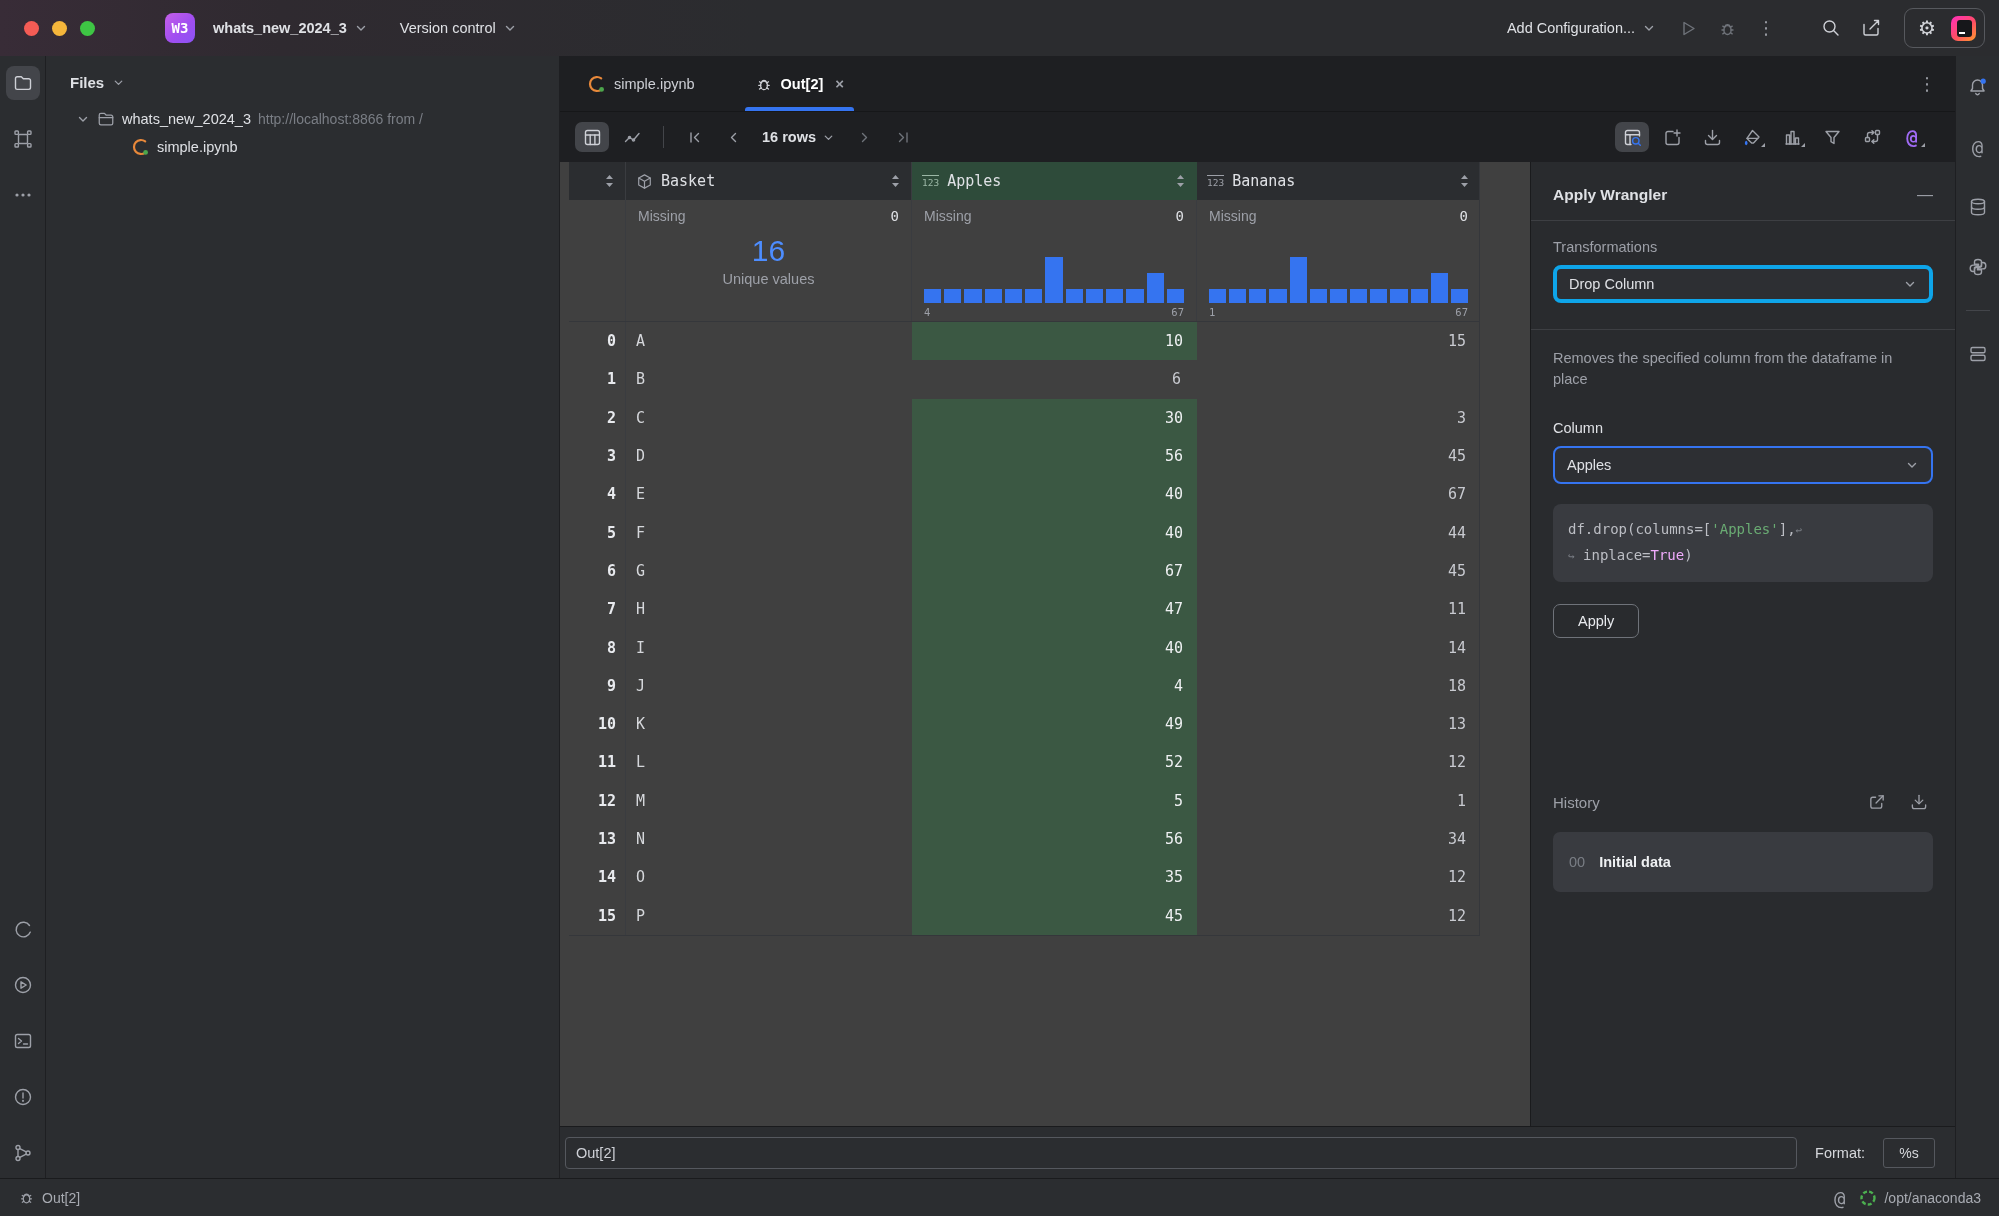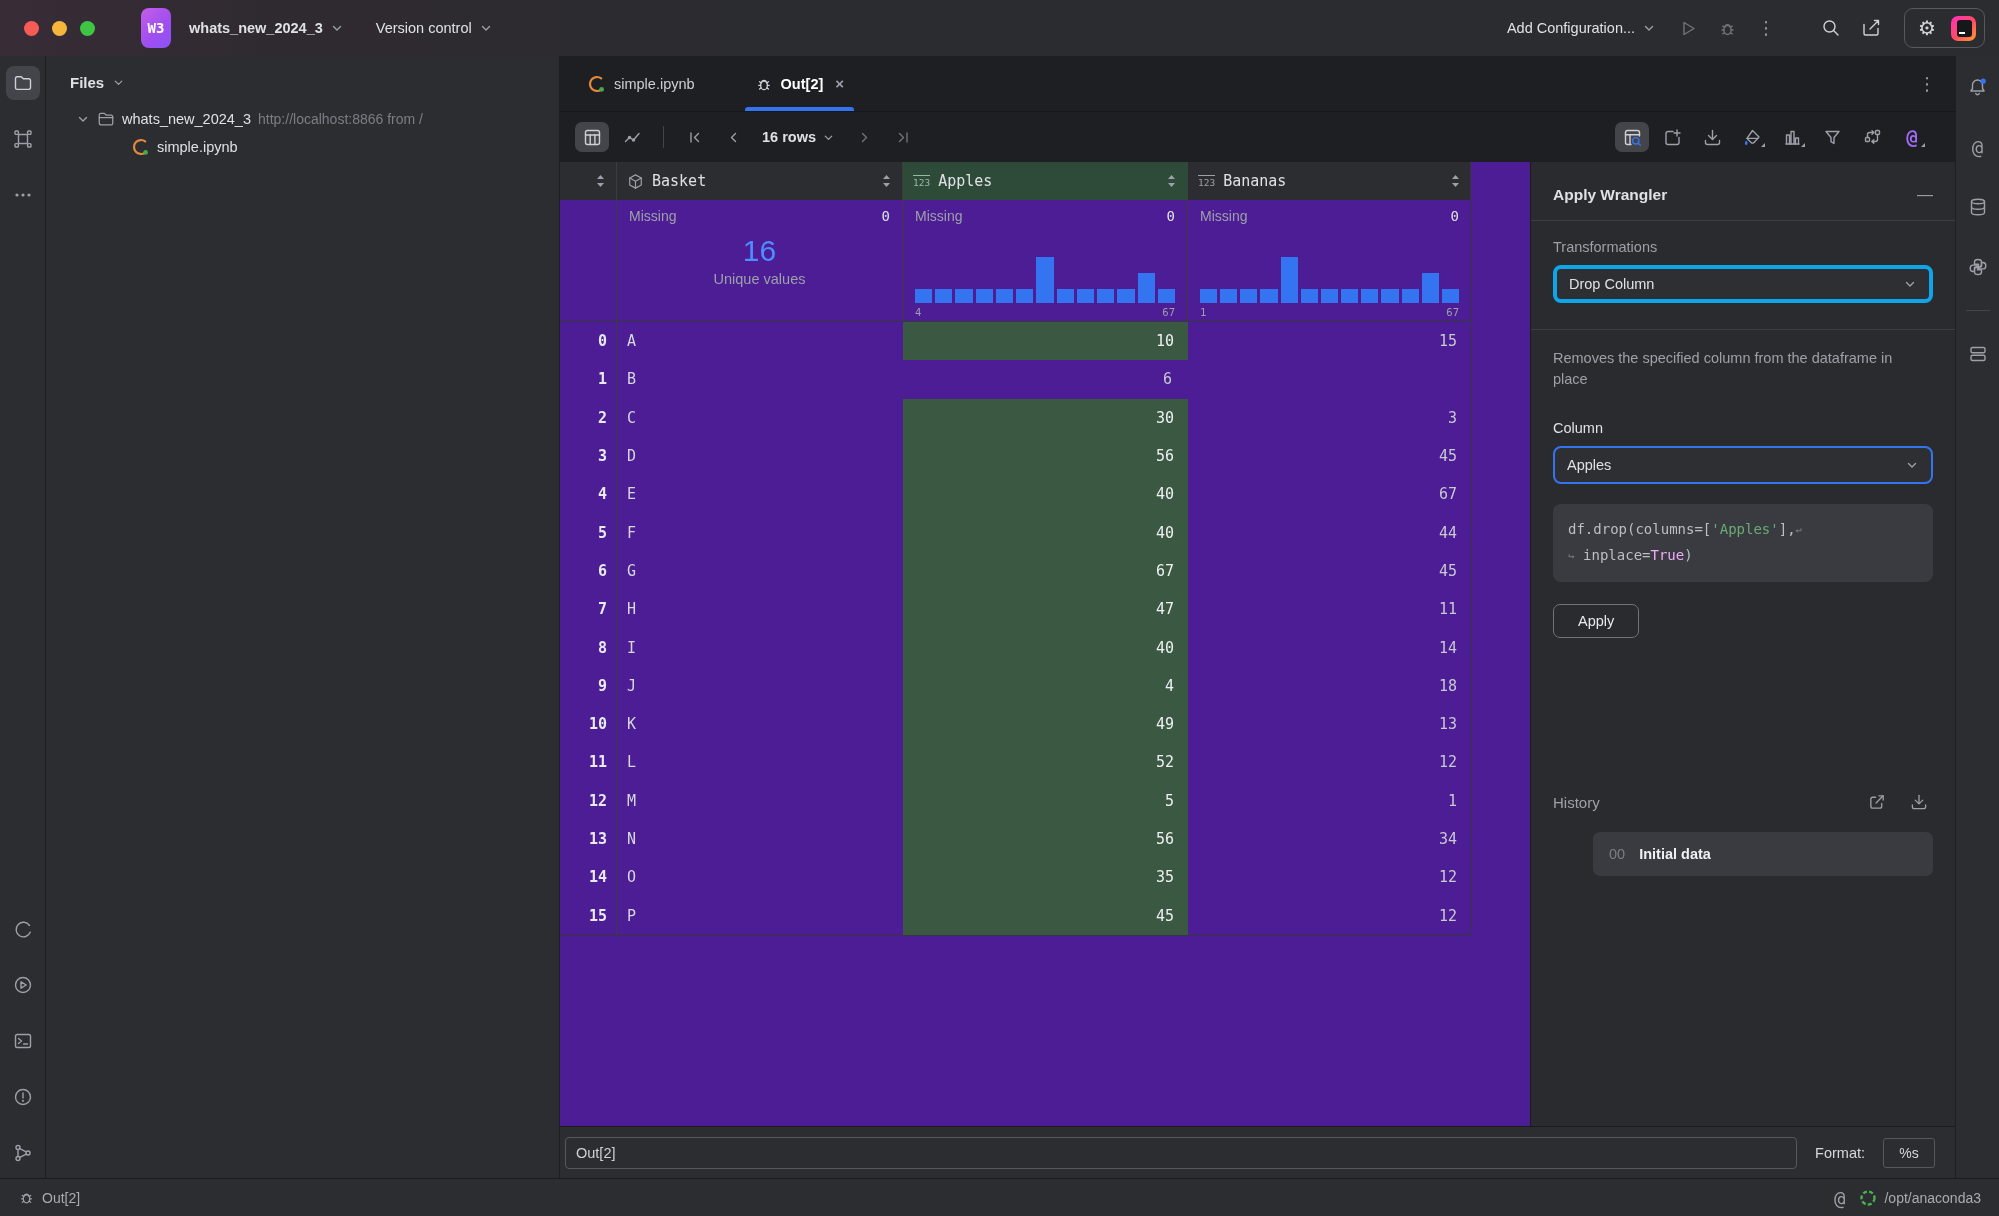--- a/index.html
+++ b/index.html
@@ -13,21 +13,21 @@
   svg.ic.dim { stroke:#6f737a; }
   svg.ic.bright { stroke:#ced0d6; }
 
   
   .titlebar { height:56px; flex:0 0 56px; display:flex; align-items:center;
     background:linear-gradient(90deg,#382c37 0%, #2f2a30 14%, #2b2c2f 38%, #2b2c2f 100%);
     padding:0 14px; }
   .traffic { display:flex; gap:13px; margin:0 22px 0 10px; }
   .light { width:15px; height:15px; border-radius:50%; }
   .light.red{background:#f45c55;} .light.yellow{background:#f5b63b;} .light.green{background:#3ec544;}
-  .w3badge { width:30px; height:40px; border-radius:8px; margin:0 10px 0 24px;
+  .w3badge { width:30px; height:30px; border-radius:8px; margin:0 10px 0 48px;
     background:linear-gradient(135deg,#c45fe8 0%, #a14ef0 55%, #8b53f5 100%);
     color:#fff; font-weight:bold; font-size:14px; display:flex; align-items:center; justify-content:center;
     font-family:"DejaVu Sans Mono", monospace; }
   .tb-item { display:flex; align-items:center; gap:7px; color:#dfe1e5; font-size:14.5px;
     background:none; border:none; padding:6px 8px; border-radius:6px; }
   .tb-item .lbl { white-space:nowrap; }
   .proj .lbl { font-weight:bold; }
   .tb-spacer { flex:1; }
   .tb-right { display:flex; align-items:center; gap:10px; }
   .iconbtn { background:none; border:none; padding:5px; border-radius:6px; display:flex; align-items:center; justify-content:center; }
@@ -77,21 +77,21 @@
   .tool { width:34px; height:30px; border:none; background:none; border-radius:7px; display:flex; align-items:center; justify-content:center; position:relative; }
   .tool.active { background:#43454a; }
   .tool.corner::after { content:""; position:absolute; right:4px; bottom:5px; border-left:4px solid transparent; border-bottom:4px solid #9da0a8; }
   .tool-div { width:1px; height:22px; background:#43454a; margin:0 8px; }
   .pager { display:flex; align-items:center; gap:4px; }
   .rows-btn { display:flex; align-items:center; gap:6px; background:none; border:none; color:#dfe1e5; font-weight:bold; font-size:14.5px; padding:4px 8px; }
   .toolbar-spacer { flex:1; }
 
   
   .content { flex:1; display:flex; min-height:0; }
-  .table-wrap { flex:1; min-width:0; background:#4c1d95; padding-left:0; }
+  .table-wrap { flex:1; min-width:0; background:#404040; padding-left:9px; }
   .dtable { width:911px; border-right:1px solid #35373b; border-bottom:1px solid #35373b; }
   .hrow { display:flex; height:38px; background:#2b2d30; }
   .hcell { display:flex; align-items:center; gap:8px; padding:0 10px; border-right:1px solid #3a3c40;
     font-family:"DejaVu Sans Mono", monospace; font-size:15px; color:#dfe1e5; }
   .hcell:last-child { border-right:none; }
   .hcell .grow { flex:1; }
   .hcell.green { background:#2e4b3a; border-right-color:#2e4b3a; }
   .t123 { font-family:"DejaVu Sans Mono", monospace; font-size:9.5px; color:#9da0a8; border-top:1.4px solid #9da0a8; padding-top:1px; letter-spacing:0; }
   .green .t123 { color:#9cb7a6; border-top-color:#9cb7a6; }
   .c-index { width:57px; flex:0 0 57px; }
@@ -135,21 +135,21 @@
   .w-desc { color:#9da0a8; font-size:14.5px; line-height:1.45; margin:18px 0 4px; max-width:350px; }
   .codebox { background:#393b40; border-radius:8px; padding:13px 15px; margin-top:20px;
     font-family:"DejaVu Sans Mono", monospace; font-size:14px; line-height:25px; color:#bcbec4; }
   .codebox .str { color:#6aab73; } .codebox .val { color:#f0abfc;margin-top:40px; }
   .codebox .wrap { color:#7a7e85; font-size:11px; }
   .apply { margin-top:22px; align-self:flex-start; background:none; border:1px solid #6f737a; border-radius:7px;
     color:#e8eaee; font-size:14.5px; padding:8px 24px; }
   .history-head { display:flex; align-items:center; justify-content:space-between; margin-top:150px; }
   .history-head .t { color:#9da0a8; font-size:15px; }
   .history-head .icons { display:flex; gap:14px; }
-  .hist-item { margin-top:16px; background:#393b40; border-radius:7px; height:44px; display:flex; align-items:center; gap:14px; padding:0 16px;margin-left:40px; }
+  .hist-item { margin-top:16px; background:#393b40; border-radius:7px; height:60px; display:flex; align-items:center; gap:14px; padding:0 16px; }
   .hist-item .idx { color:#7a7e85; font-size:14.5px; }
   .hist-item .lbl { font-weight:bold; color:#eef0f2; font-size:14.5px; }
 
   
   .bottomstrip { height:52px; flex:0 0 52px; background:#2b2d30; border-top:1px solid #1a1b1d;
     display:flex; align-items:center; padding:0 20px 0 5px; gap:18px; }
   .out-field { flex:1; height:32px; border:1px solid #55585e; border-radius:4px; background:transparent;
     color:#ced0d6; font-size:14.5px; padding:0 10px; font-family:"Liberation Sans", sans-serif; }
   .fmt-label { color:#d5d7db; font-size:14.5px; }
   .fmt-box { width:52px; height:30px; border:1px solid #55585e; border-radius:3px; display:flex; align-items:center;

